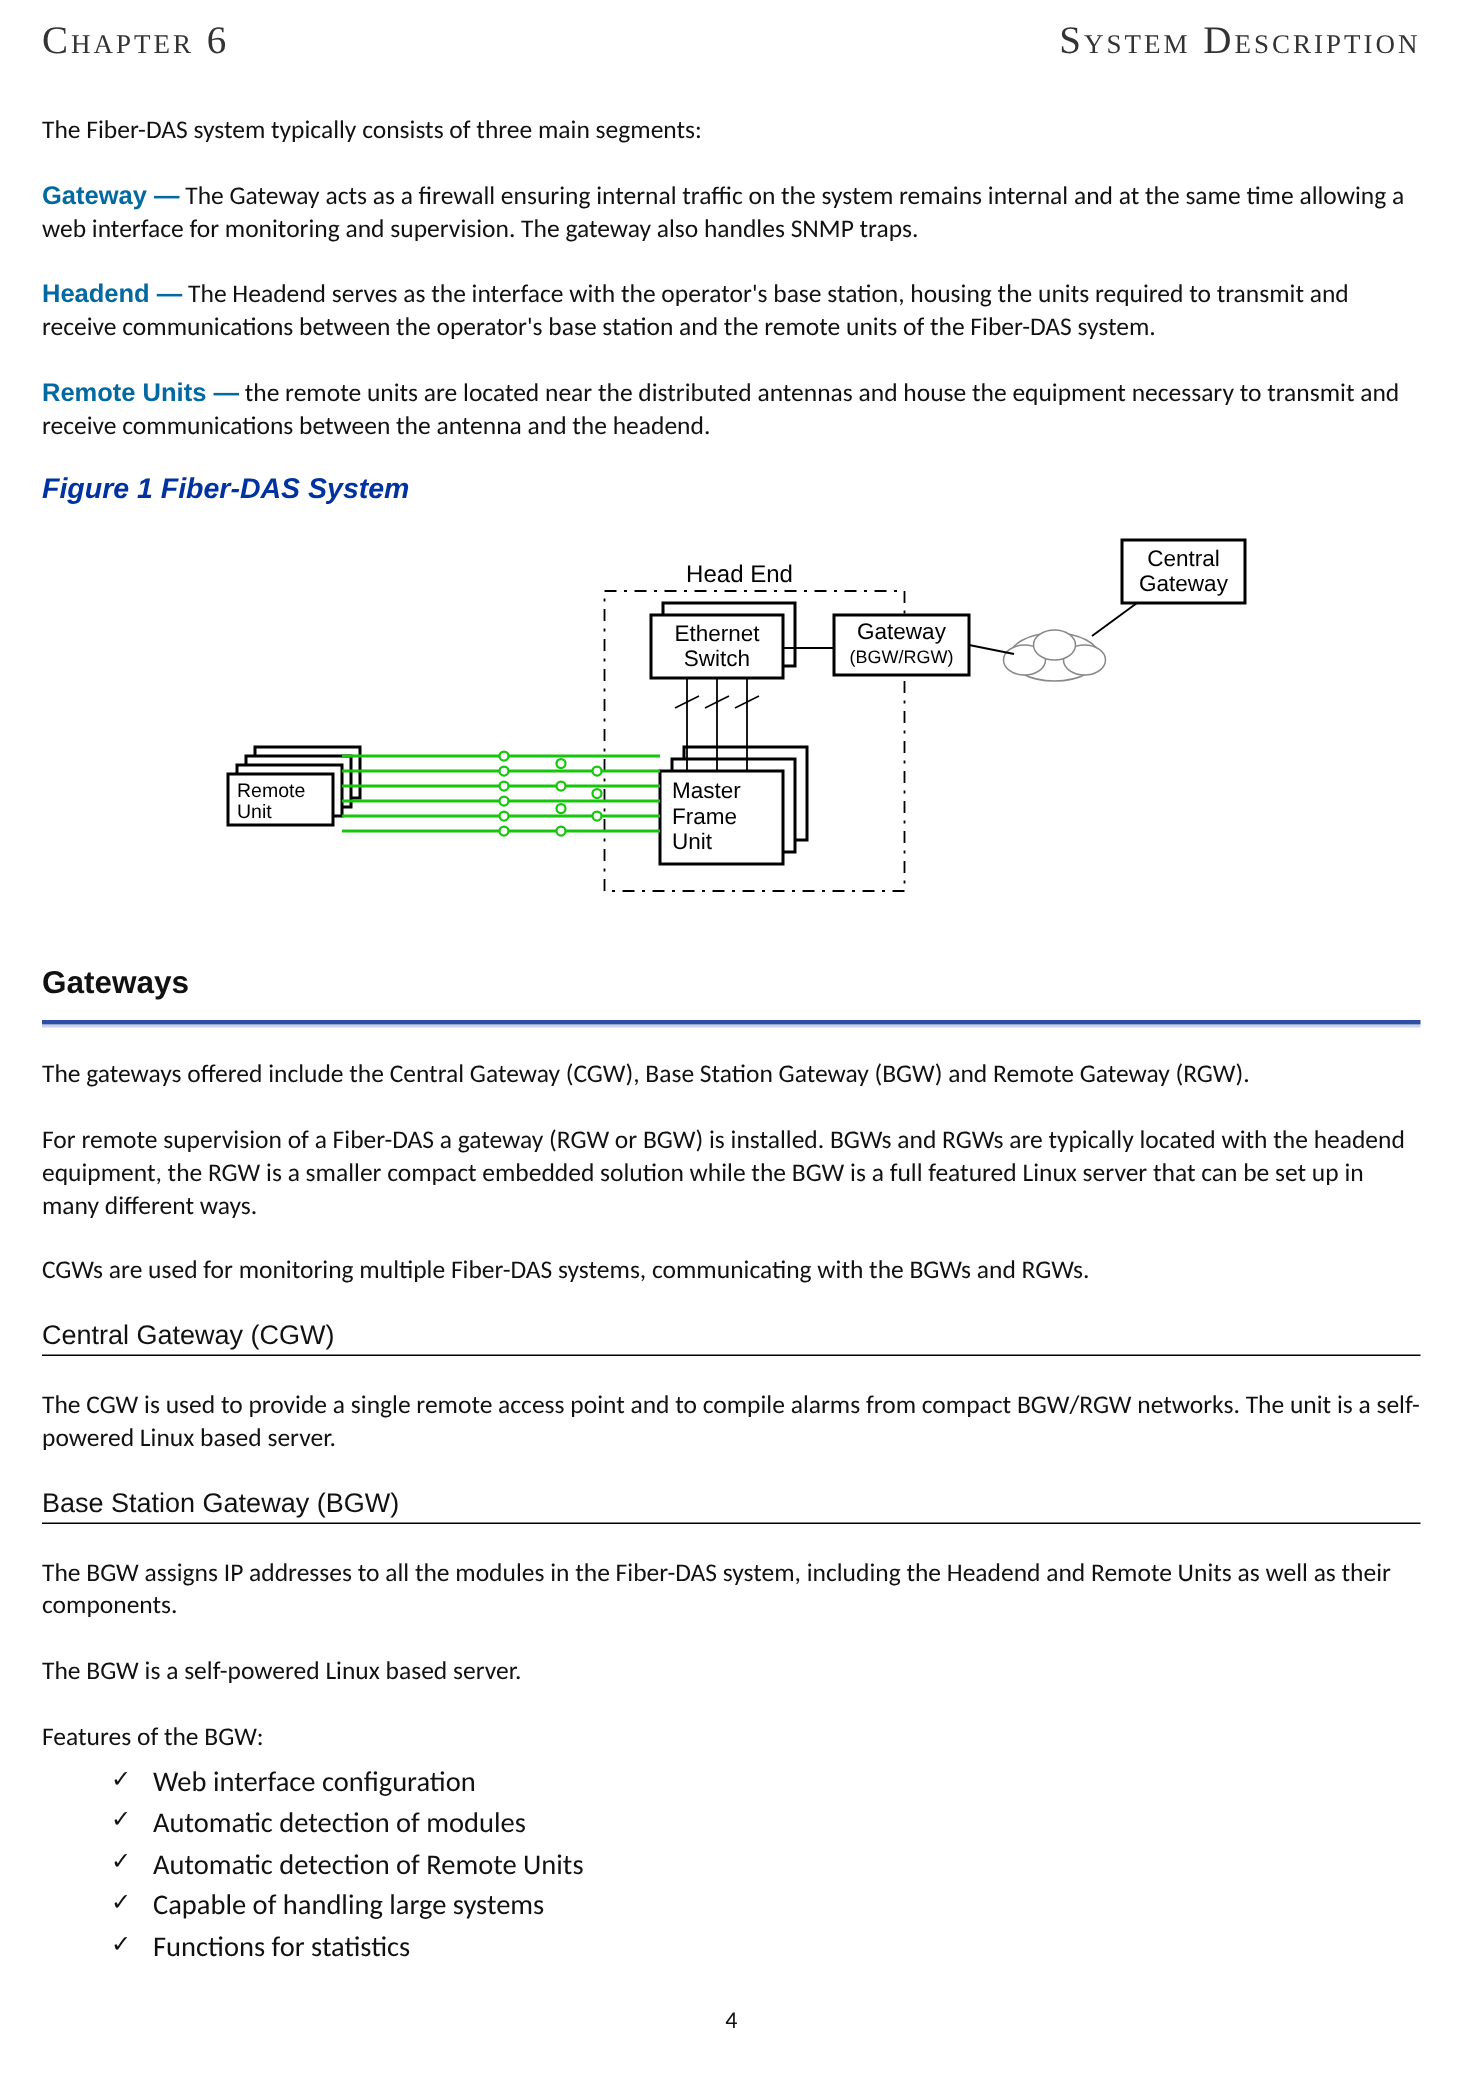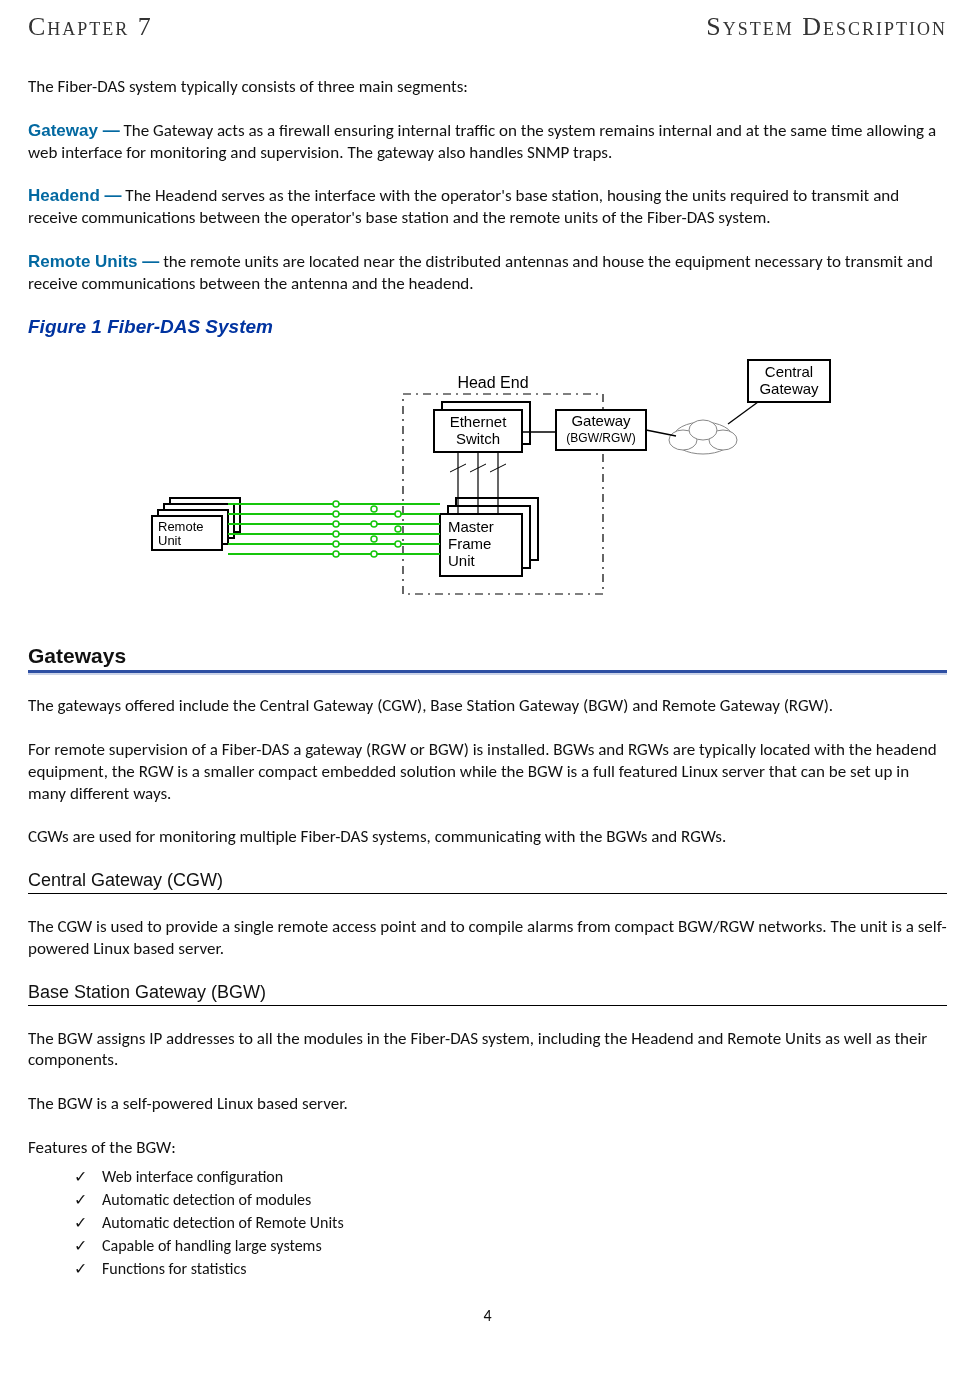--- a/index.html
+++ b/index.html
@@ -44,21 +44,21 @@
     font-family: Arial, Helvetica, sans-serif;
     font-weight: bold;
     font-style: italic;
     font-size: 19px;
     margin: 18px 0 16px 0;
   }
   .h2-section {
     font-family: Arial, Helvetica, sans-serif;
     font-weight: bold;
     font-size: 21px;
-    margin: 30px 0 2px 0;
+    margin: 30px 0 12px 0;
   }
   .h2-rule {
     border: 0;
     border-top: 3px solid #2e4fa3;
     box-shadow: 0 2px 0 rgba(46,79,163,0.25);
     margin: 2px 0 16px 0;
   }
   .h3-section {
     font-family: Arial, Helvetica, sans-serif;
     font-weight: normal;
@@ -69,21 +69,21 @@
     border:0;
     border-top: 1.5px solid #000;
     margin: 2px 0 14px 0;
   }
   ul.check {
     list-style: none;
     padding: 0;
     margin: 6px 0 6px 46px;
   }
   ul.check li {
-    font-size: 16px;
+    font-size: 19px;
     line-height: 1.45;
     position: relative;
     padding-left: 28px;
   }
   ul.check li::before {
     content: "\2713";
     position: absolute;
     left: 0;
     top: 0;
     color: #111;
@@ -99,21 +99,21 @@
     font-size: 16px;
     margin-top: 26px;
   }
 </style>
 </head>
 <body>
 
 <div class="page">
 
   <div class="running-header">
-    <span>Chapter 7</span>
+    <span>Chapter 6</span>
     <span>System Description</span>
   </div>
 
   <p class="body-text">The Fiber-DAS system typically consists of three main segments:</p>
 
   <p class="body-text">
     <span class="term">Gateway —</span><span> The Gateway acts as a firewall ensuring internal traffic on the system remains internal and at the same time allowing a web interface for monitoring and supervision. The gateway also handles SNMP traps.</span>
   </p>
 
   <p class="body-text">

